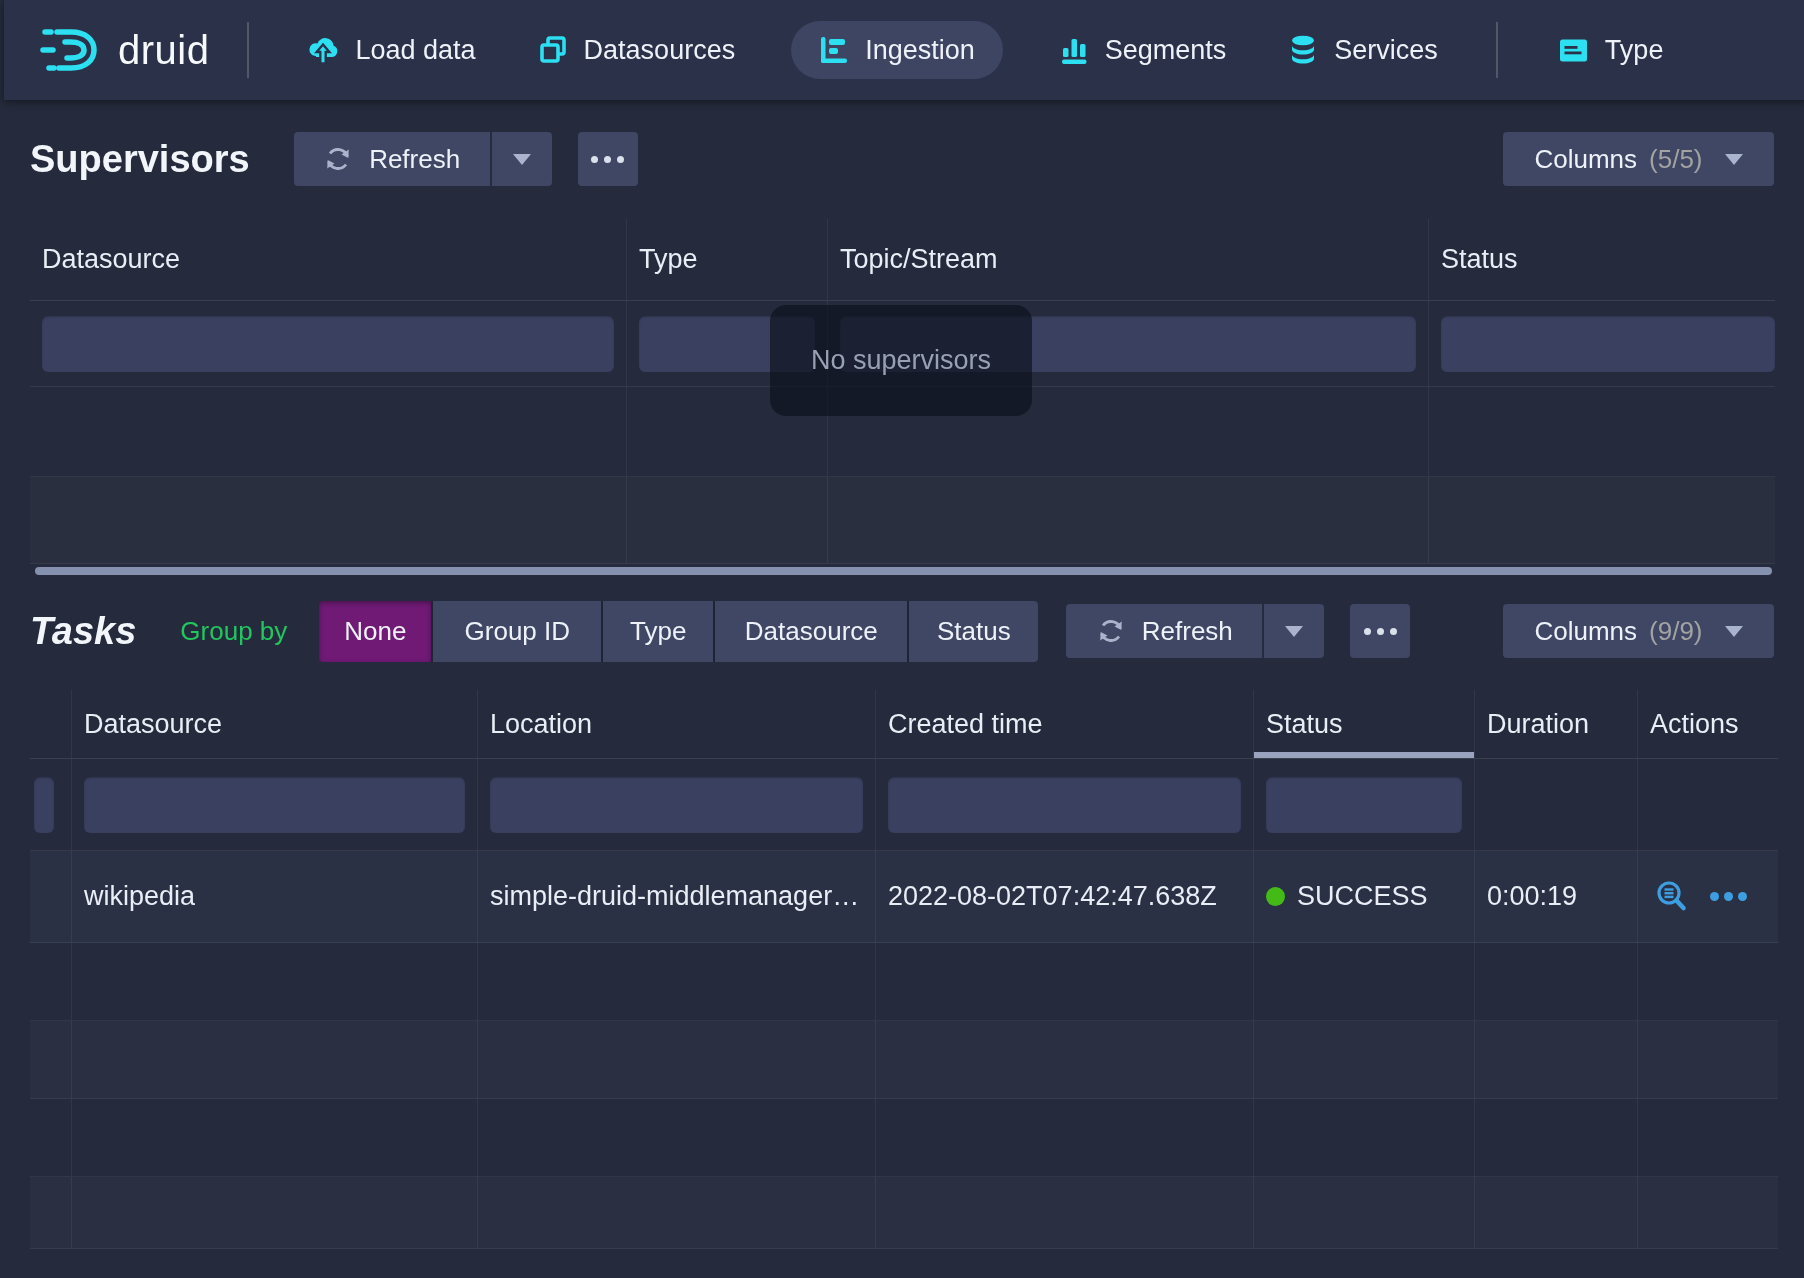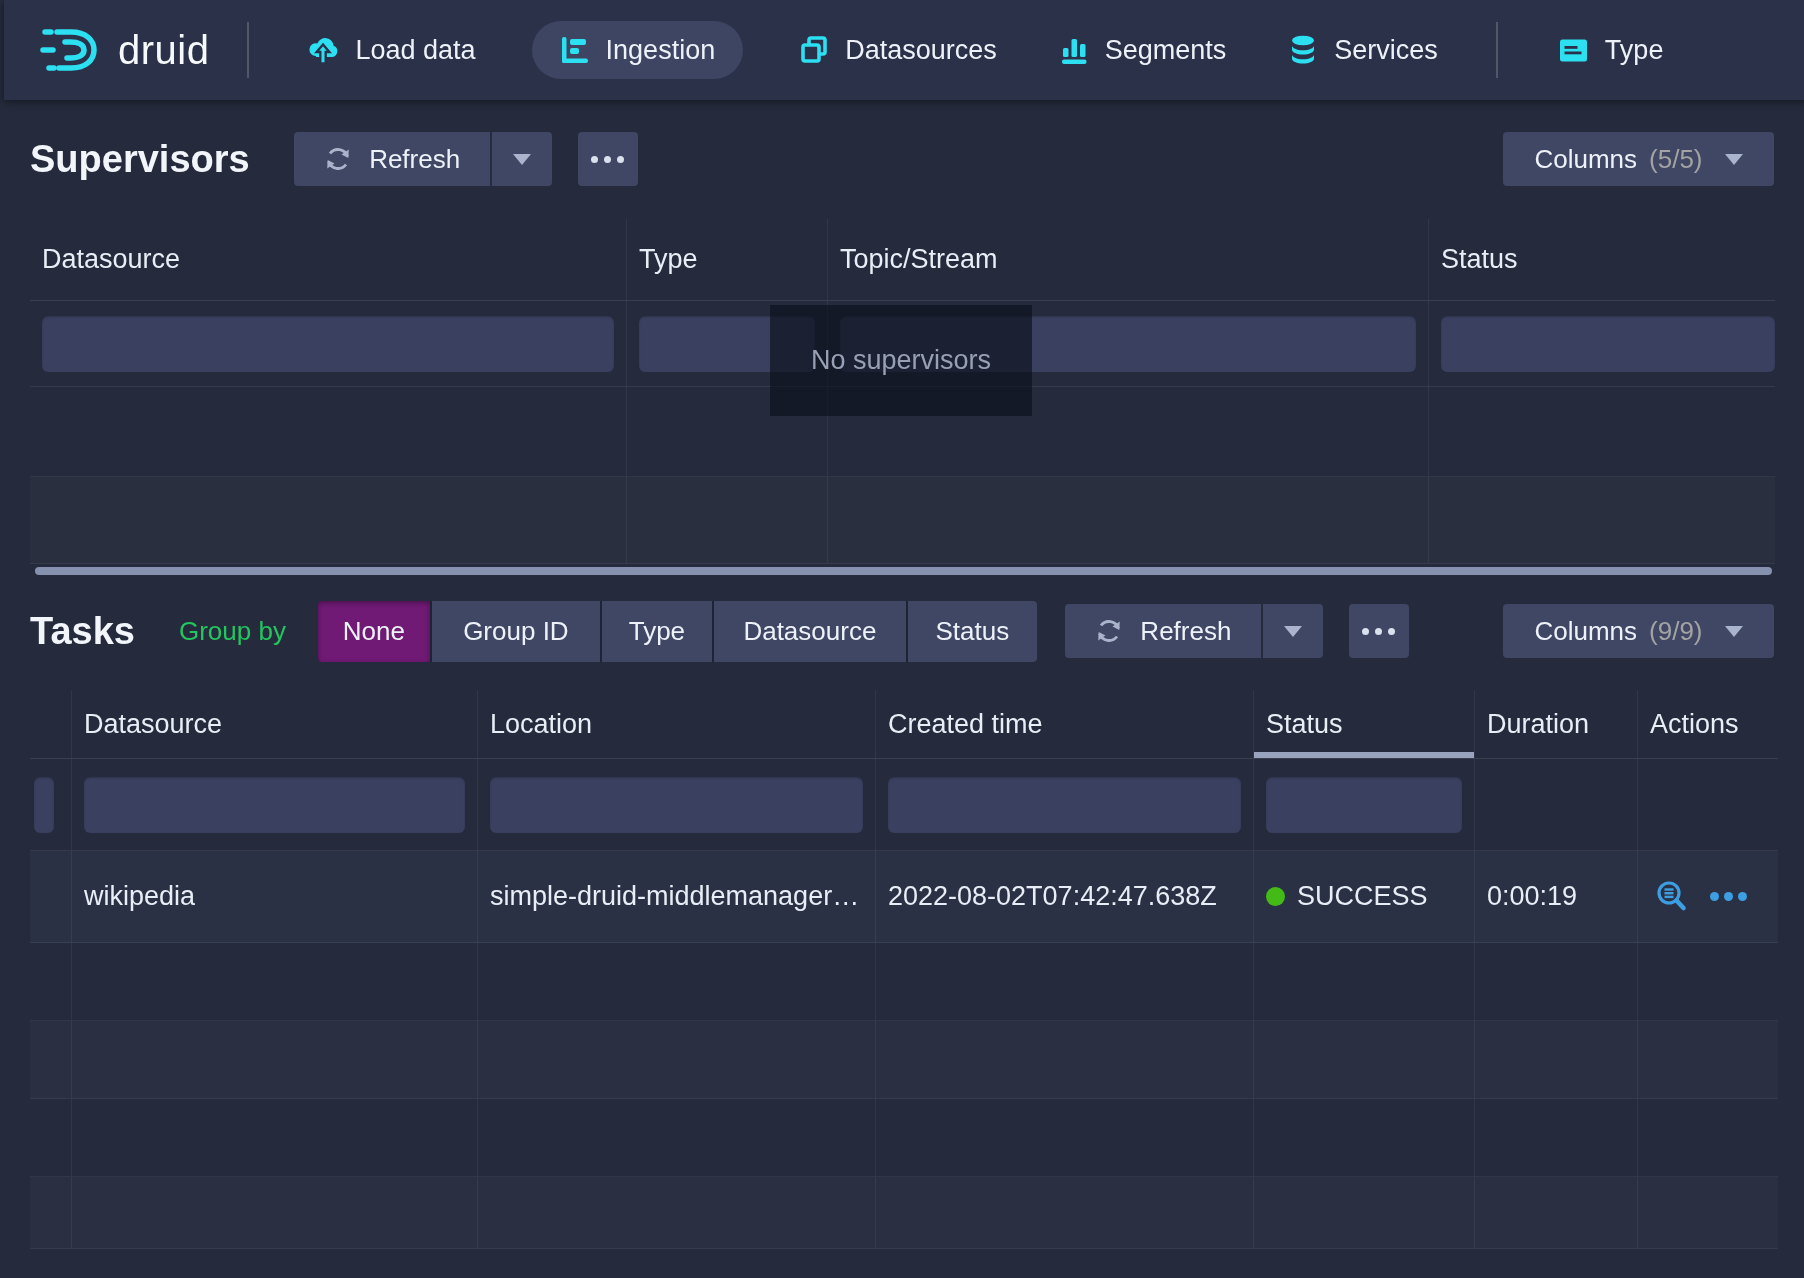--- a/index.html
+++ b/index.html
@@ -92,21 +92,21 @@
 
   .status-dot { width:19px; height:19px; border-radius:50%; background:#43ba16; margin-right:12px; flex:0 0 auto; }
   .actions-cell { gap:20px; padding-left:16px; }
   .blue-dots { display:flex; gap:5px; cursor:pointer; }
   .blue-dots .bdot { width:9px; height:9px; border-radius:50%; background:#3d9fe2; }
 
   .hscrollbar { position:absolute; left:5px; right:3px; top:348px; height:8px; border-radius:4px; background:#8691af; cursor:grab; }
 
   .empty-overlay {
     position:absolute; left:740px; top:86px; width:262px; height:111px;
-    background:rgba(14,18,30,0.68); border-radius:0;
+    background:rgba(14,18,30,0.68); border-radius:16px;
     display:flex; align-items:center; justify-content:center;
     font-size:27px; color:#97a0b4; z-index:3;
   }
 </style>
 </head>
 <body>
 
 <div class="stage">
 
   <header class="navbar">
@@ -128,40 +128,40 @@
       <div class="nav-item">
         <span class="nav-icon">
           <svg width="32" height="31" viewBox="0 0 32 31">
             <path d="M9 21 a6.4 6.4 0 1 1 1.4-12.6 A8.4 8.4 0 0 1 26.6 10.8 A5.8 5.8 0 0 1 24.6 22 H9" fill="#2ce0f2"></path>
             <path d="M16 9.5 L22.4 17 H18.7 V28.5 H13.3 V17 H9.6 Z" fill="#2ce0f2" stroke="#2b3148" stroke-width="2.4"></path>
           </svg>
         </span>
         <span>Load data</span>
       </div>
 
+      <div class="nav-item">
+        <span class="nav-icon">
+          <svg width="30" height="30" viewBox="0 0 30 30">
+            <rect x="10" y="3" width="16" height="16" rx="2" fill="none" stroke="#2ce0f2" stroke-width="3.6"></rect>
+            <rect x="4" y="10" width="16" height="16" rx="2" fill="#2b3148" stroke="#2ce0f2" stroke-width="3.6"></rect>
+          </svg>
+        </span>
+        <span>Datasources</span>
+      </div>
+
       <div class="nav-item active">
         <span class="nav-icon">
           <svg width="30" height="30" viewBox="0 0 30 30" fill="#2ce0f2">
             <rect x="2" y="2" width="4.5" height="26" rx="2"></rect>
             <rect x="2" y="23.5" width="26" height="4.5" rx="2"></rect>
             <rect x="10" y="4" width="16" height="6" rx="2"></rect>
             <rect x="10" y="13" width="9" height="6" rx="2"></rect>
           </svg>
         </span>
         <span>Ingestion</span>
-      </div>
-
-      <div class="nav-item">
-        <span class="nav-icon">
-          <svg width="30" height="30" viewBox="0 0 30 30">
-            <rect x="10" y="3" width="16" height="16" rx="2" fill="none" stroke="#2ce0f2" stroke-width="3.6"></rect>
-            <rect x="4" y="10" width="16" height="16" rx="2" fill="#2b3148" stroke="#2ce0f2" stroke-width="3.6"></rect>
-          </svg>
-        </span>
-        <span>Datasources</span>
       </div>
 
       <div class="nav-item">
         <span class="nav-icon">
           <svg width="30" height="30" viewBox="0 0 30 30" fill="#2ce0f2">
             <rect x="4" y="13" width="5.5" height="9" rx="1.5"></rect>
             <rect x="12.5" y="4" width="5.5" height="18" rx="1.5"></rect>
             <rect x="21" y="9" width="5.5" height="13" rx="1.5"></rect>
             <rect x="3" y="24.5" width="24.5" height="4.5" rx="2"></rect>
           </svg>
@@ -256,21 +256,21 @@
       <div class="cell"></div>
         <div class="cell"></div>
       <div class="cell"></div>
         <div class="cell"></div>
     </div>
     <div class="hscrollbar"></div>
     <div class="empty-overlay">No supervisors</div>
   </div>
 
   <section class="toolbar task-toolbar">
-    <h1 class="section-title" style="">Tasks</h1>
+    <h1 class="section-title" style="font-style:italic;">Tasks</h1>
     <span class="groupby-label">Group by</span>
     <div class="seg-group">
       <div class="seg seg-none active">None</div>
       <div class="seg seg-groupid">Group ID</div>
       <div class="seg seg-type">Type</div>
       <div class="seg seg-datasource">Datasource</div>
       <div class="seg seg-status">Status</div>
     </div>
     <div class="btn-group">
       <div class="btn refresh-main">

